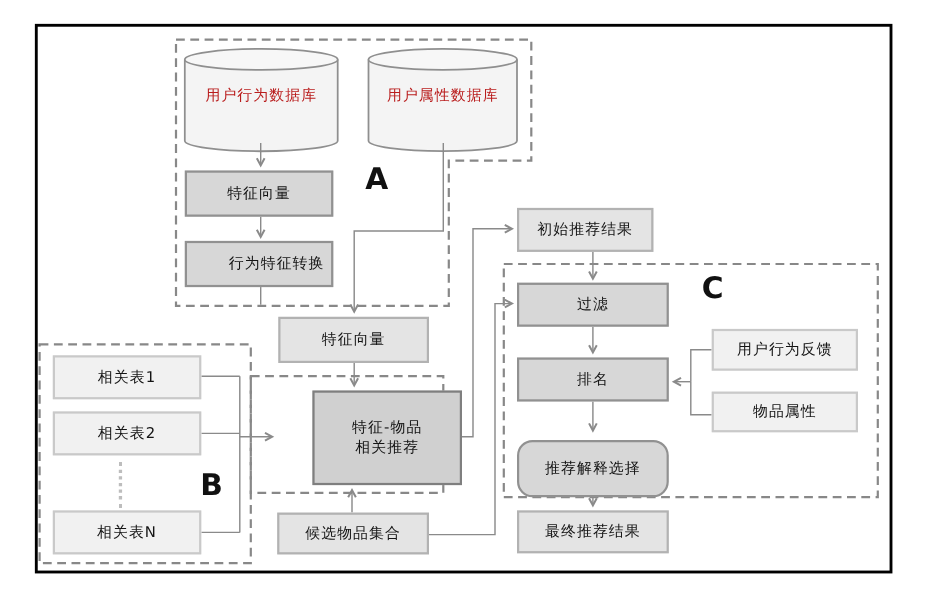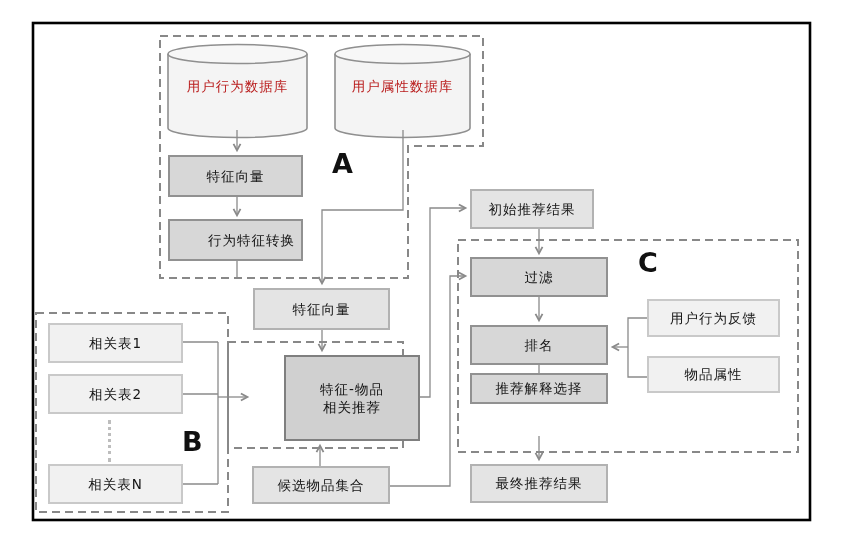--- a/index.html
+++ b/index.html
@@ -99,19 +99,19 @@
   <div class="ellipsis-dots" style="left:108px;top:420px;"></div>
   <div class="node box-light" style="left:48px;top:464px;width:135px;height:40px;">相关表N</div>
 
   <div class="node box-strong" style="left:252px;top:355px;width:136px;height:86px;">特征-物品
 相关推荐</div>
   <div class="node box-mid" style="left:252px;top:466px;width:138px;height:38px;">候选物品集合</div>
 
   <div class="node box-mid" style="left:470px;top:189px;width:124px;height:40px;">初始推荐结果</div>
   <div class="node box-proc" style="left:470px;top:257px;width:138px;height:40px;">过滤</div>
   <div class="node box-proc" style="left:470px;top:325px;width:138px;height:40px;">排名</div>
-  <div class="node box-proc" style="left:470px;top:373px;width:138px;height:31px;">推荐解释选择</div>
+  <div class="node box-proc" style="left:470px;top:400px;width:138px;height:52px;border-radius:14px;">推荐解释选择</div>
   <div class="node box-mid" style="left:470px;top:464px;width:138px;height:39px;">最终推荐结果</div>
 
   <div class="node box-light" style="left:647px;top:299px;width:133px;height:38px;">用户行为反馈</div>
   <div class="node box-light" style="left:647px;top:356px;width:133px;height:37px;">物品属性</div>
 
 </div>
 
 </body></html>

